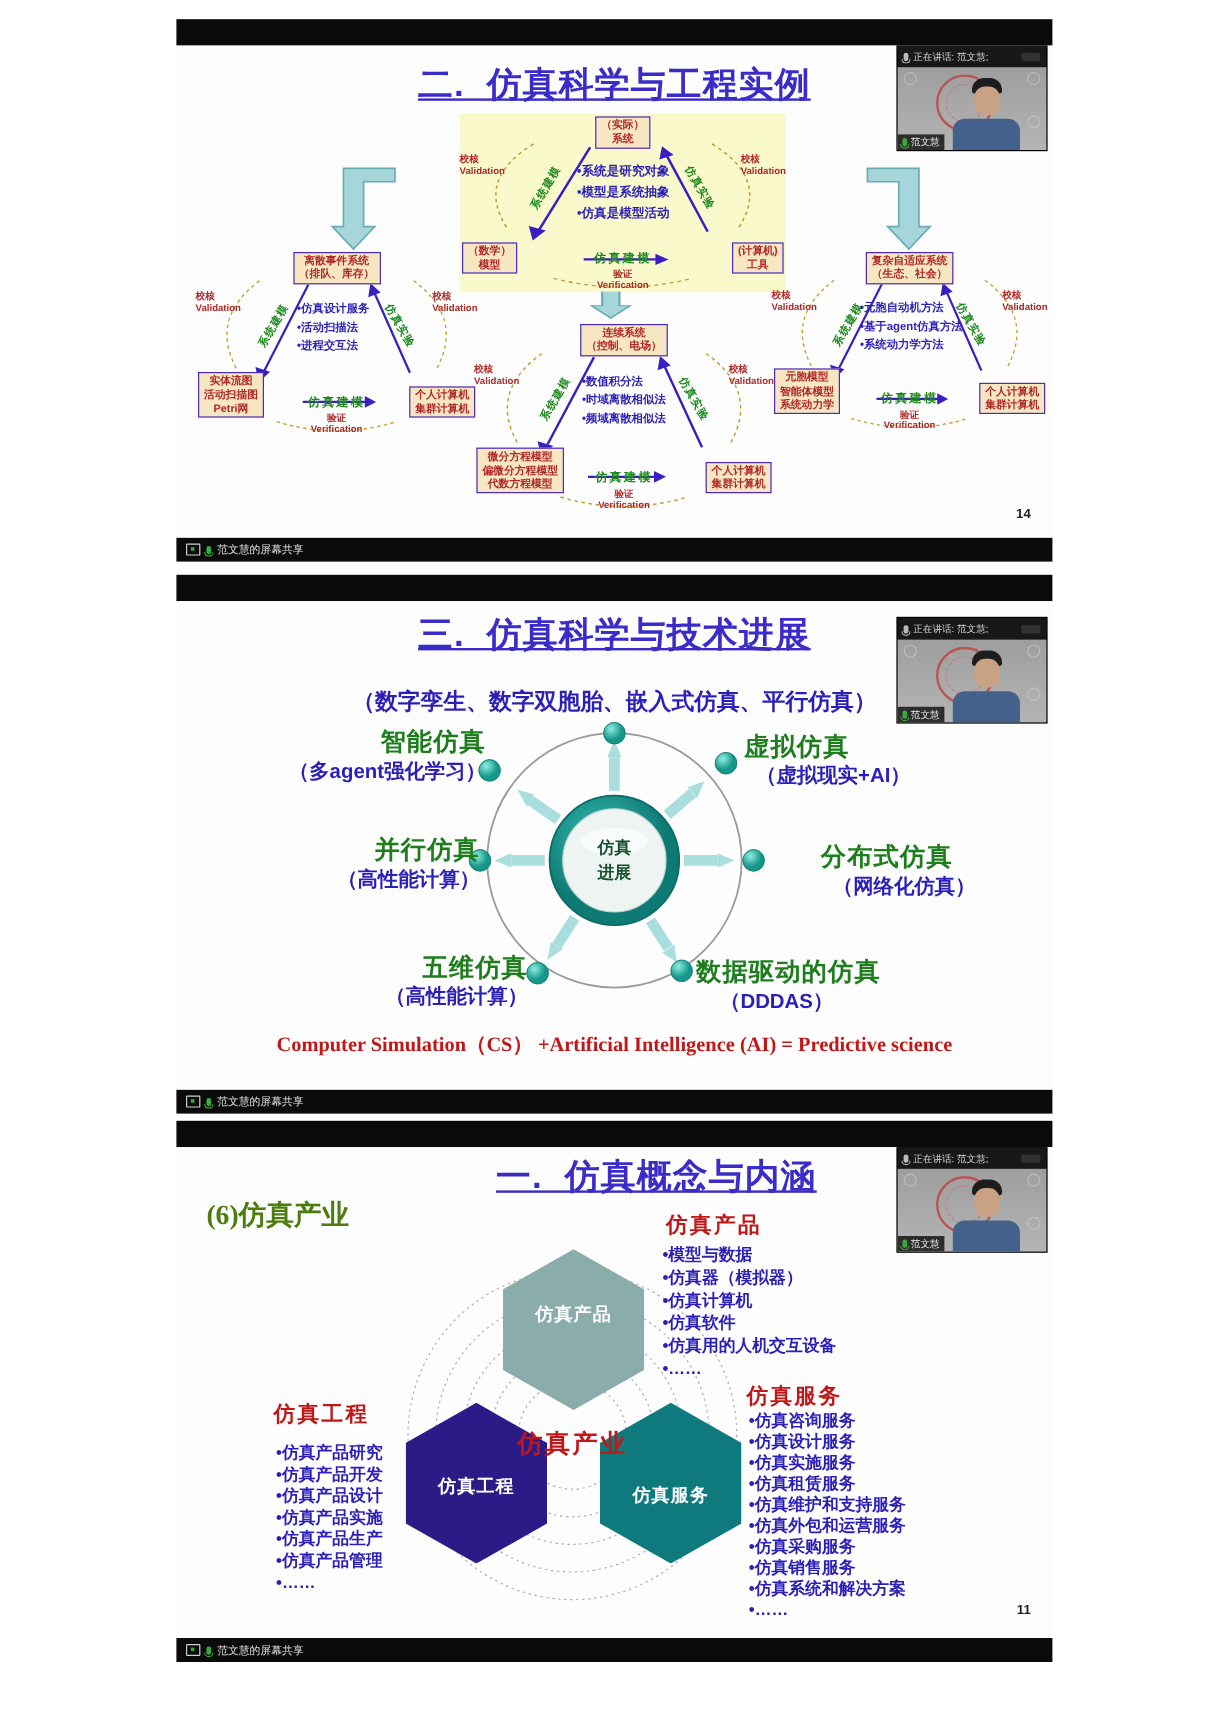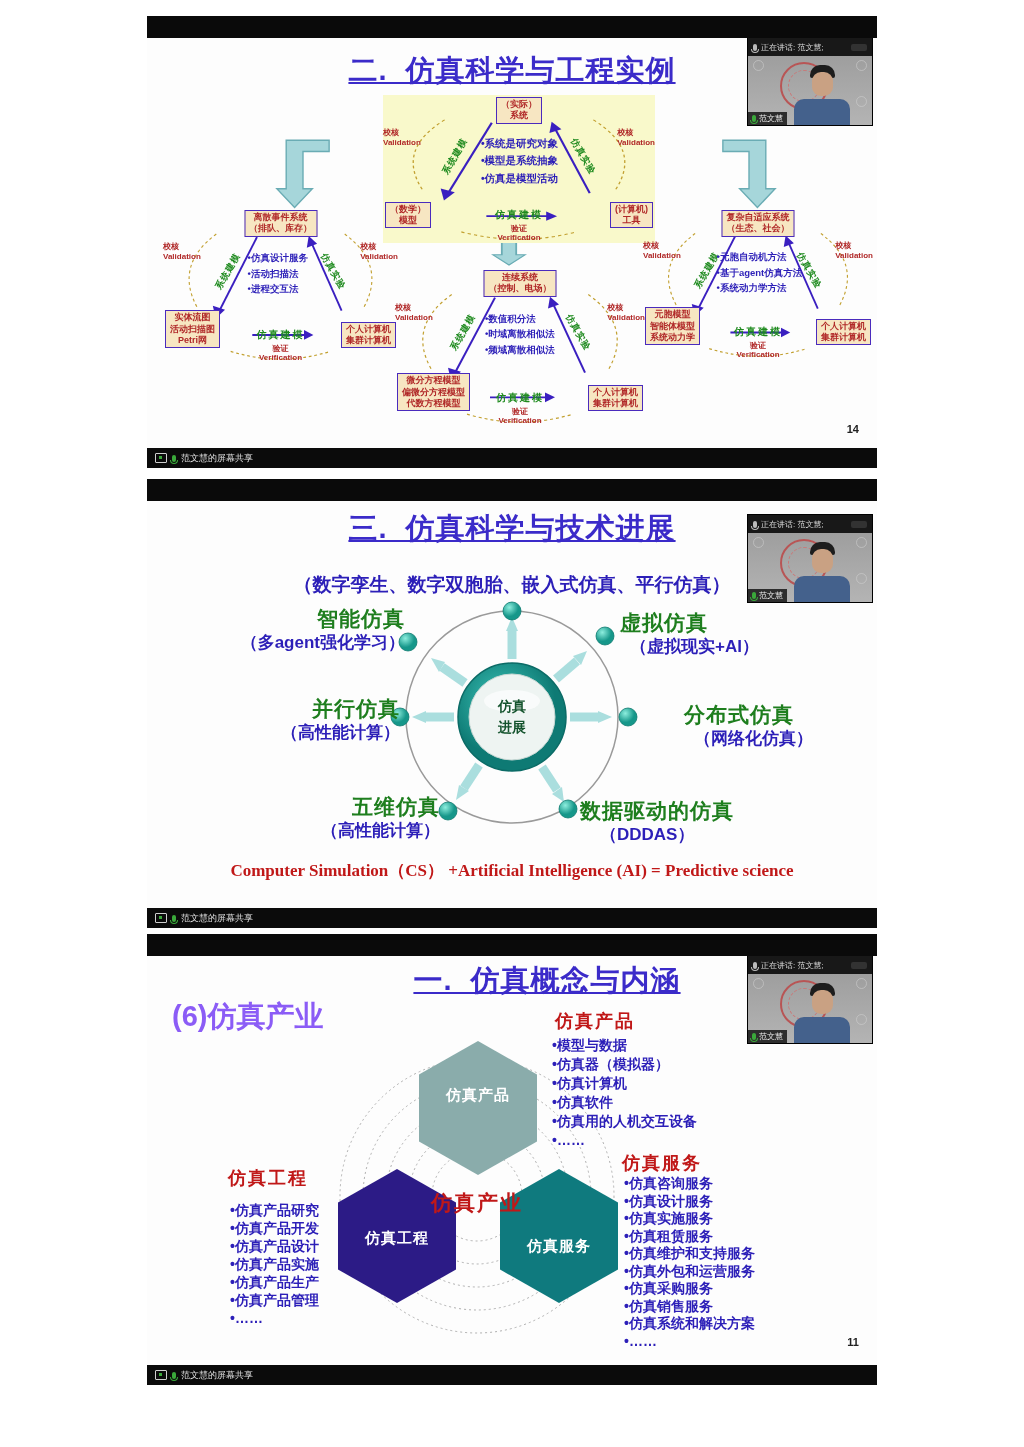--- a/index.html
+++ b/index.html
@@ -75,21 +75,21 @@
   .spoke{position:absolute;white-space:nowrap;line-height:1.3;}
   .spoke .lab{color:#1e7e1e;font-weight:bold;font-size:21px;letter-spacing:1px;}
   .spoke .sub{color:#2c1fb8;font-weight:bold;font-size:17px;}
   .spoke.right-al{text-align:right;}
   .hub-label{position:absolute;left:325px;top:195px;width:80px;text-align:center;color:#14532d;
            font-weight:bold;font-size:14px;line-height:21px;white-space:pre-line;}
   .formula{position:absolute;left:0;right:0;text-align:center;color:#c01818;font-weight:bold;
            font-size:17px;font-family:"Liberation Serif","DejaVu Serif",serif;white-space:nowrap;}
 
   
-  .section-label{position:absolute;color:#8b5cf6;font-weight:bold;font-size:29px;white-space:nowrap;}
+  .section-label{position:absolute;color:#4d7c0f;font-weight:bold;font-size:23px;white-space:nowrap;font-family:Liberation Serif, serif;}
   .list-title{position:absolute;color:#c01818;font-weight:bold;font-size:18px;letter-spacing:2px;white-space:nowrap;}
   .vlist{position:absolute;color:#2c1fb8;font-weight:bold;font-size:14px;white-space:nowrap;}
   .hex{position:absolute;width:118px;height:134px;
        clip-path:polygon(50% 0,100% 25%,100% 75%,50% 100%,0 75%,0 25%);}
   .hex-label{position:absolute;width:118px;text-align:center;color:#fff;font-weight:bold;
        font-size:15px;letter-spacing:1px;white-space:nowrap;}
   .hex-center{position:absolute;left:270px;top:233px;width:120px;text-align:center;color:#c01818;
        font-weight:bold;font-size:21px;letter-spacing:2px;white-space:nowrap;}
 </style>
 </head>

